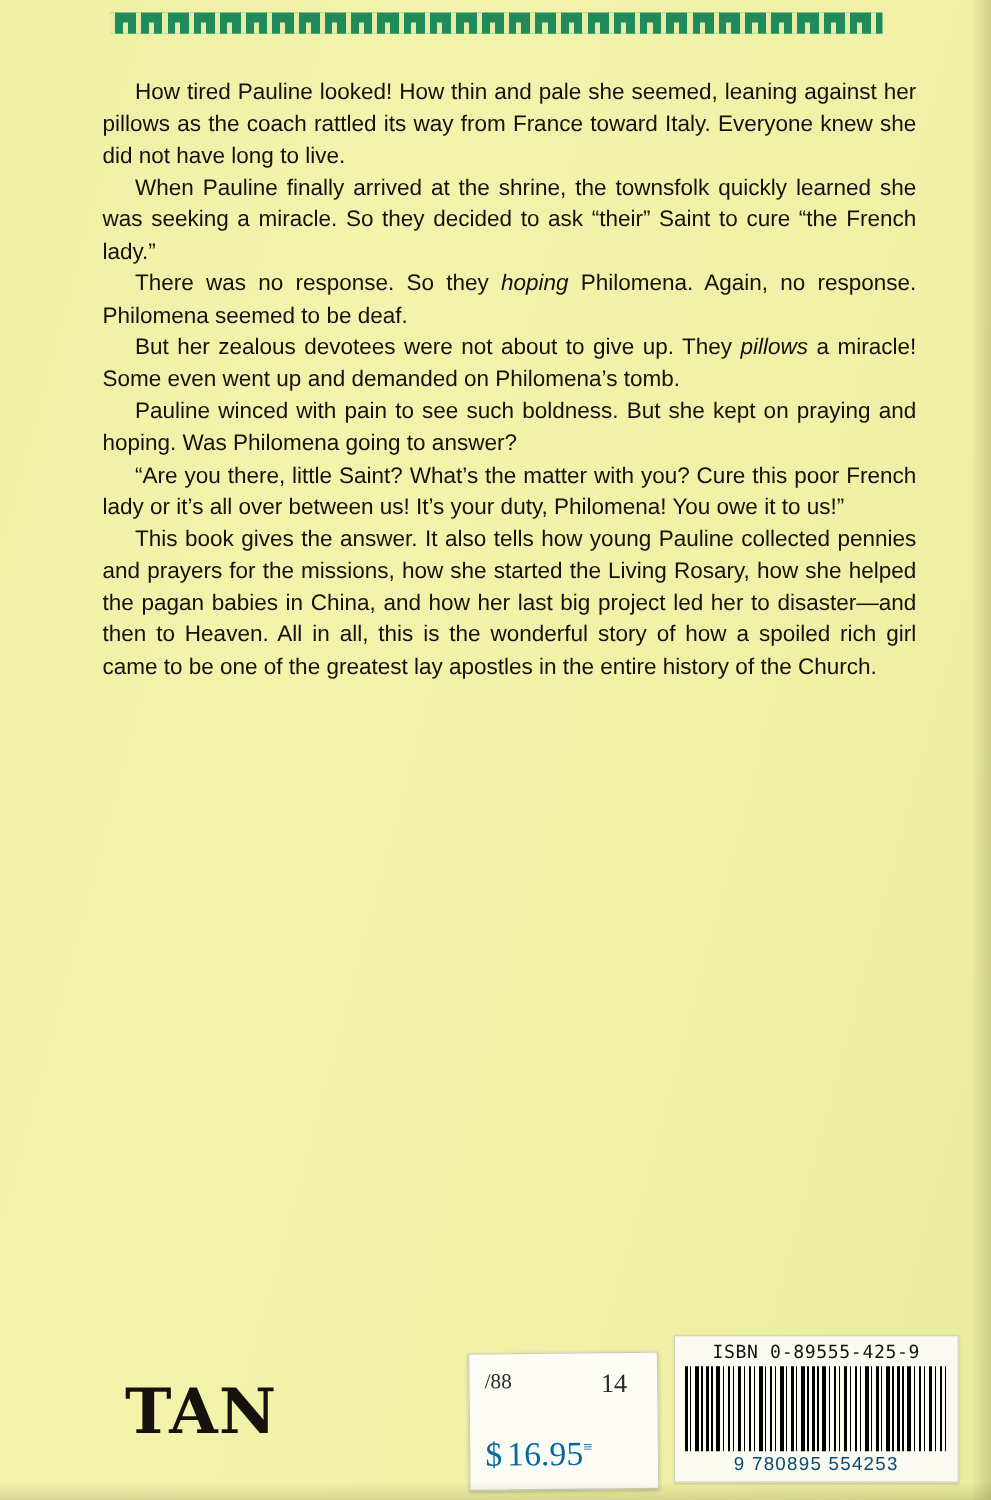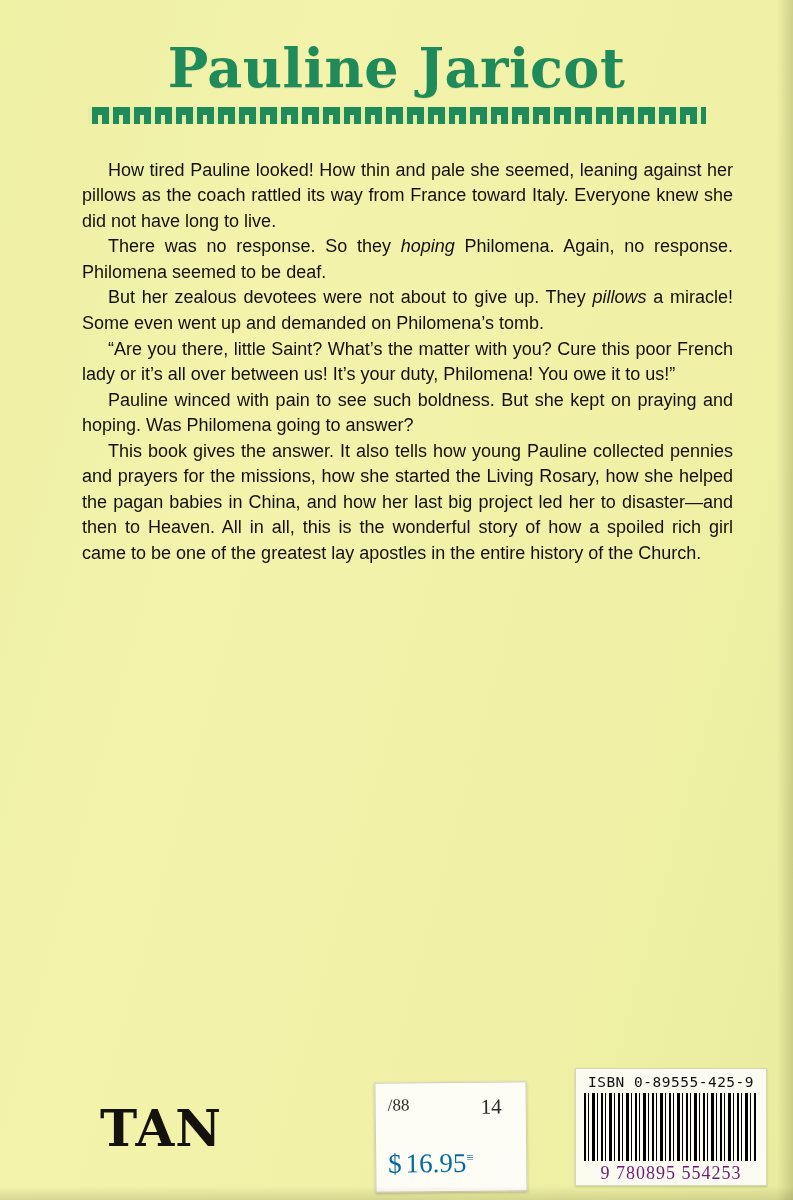--- a/index.html
+++ b/index.html
@@ -142,21 +142,21 @@
   }
   .price-sticker .price-sup {
     font-size: 13px;
     vertical-align: super;
     letter-spacing: -0.5px;
   }
   .barcode-box {
     position: absolute;
     right: 26px;
     bottom: 14px;
-    width: 192px;
+    width: 228px;
     height: 118px;
     background: #fbfbf2;
     border: 1px solid #d6d6bd;
     box-shadow: 0 1px 2px rgba(0,0,0,0.18);
     padding: 5px 8px 6px 8px;
     box-sizing: border-box;
   }
   .barcode-isbn {
     text-align: center;
     font-family: "DejaVu Sans Mono", monospace;
@@ -174,24 +174,24 @@
       #fbfbf2 2px, #fbfbf2 4px,
       #000 4px, #000 5px,
       #fbfbf2 5px, #fbfbf2 8px,
       #000 8px, #000 11px,
       #fbfbf2 11px, #fbfbf2 13px,
       #000 13px, #000 14px,
       #fbfbf2 14px, #fbfbf2 17px
     );
   }
   .barcode-digits {
-    font-family: Liberation Serif, serif;
-    font-size: 18px;
+    font-family: Liberation Sans, sans-serif;
+    font-size: 15px;
     letter-spacing: 1px;
-    color: #701a75;
+    color: #0c4a6e;
     margin-top: 2px;
     text-align: center;
   }
   .edge-shadow-r {
     position: absolute;
     top: 0; right: 0; bottom: 0;
     width: 16px;
     background: linear-gradient(to left, rgba(90,90,40,0.22), rgba(90,90,40,0));
     pointer-events: none;
   }
@@ -201,35 +201,35 @@
     height: 14px;
     background: linear-gradient(to top, rgba(90,90,40,0.18), rgba(90,90,40,0));
     pointer-events: none;
   }
 </style>
 </head>
 <body>
 
 <div class="page">
 
-  <h1 class="title">Pauline Jaricot</h1>
 
   <div class="rule-wrap">
     <div class="rule-bar"></div>
     <div class="rule-ticks"></div>
     <div class="rule-ticks bottom-half"></div>
   </div>
 
 
   <div class="body-copy">
     <p>How tired Pauline looked! How thin and pale she seemed, leaning against her pillows as the coach rattled its way from France toward Italy. Everyone knew she did not have long to live.</p>
+    <p>When Pauline finally arrived at the shrine, the townsfolk quickly learned she was seeking a miracle. So they decided to ask “their” Saint to cure “the French lady.”</p>
     <p><span>There was no response. So they </span><em>hoping</em><span> Philomena. Again, no response. Philomena seemed to be deaf.</span></p>
     <p><span>But her zealous devotees were not about to give up. They </span><em>pillows</em><span> a miracle! Some even went up and demanded on Philomena’s tomb.</span></p>
+    <p>Pauline winced with pain to see such boldness. But she kept on praying and hoping. Was Philomena going to answer?</p>
     <p>“Are you there, little Saint? What’s the matter with you? Cure this poor French lady or it’s all over between us! It’s your duty, Philomena! You owe it to us!”</p>
-    <p>Pauline winced with pain to see such boldness. But she kept on praying and hoping. Was Philomena going to answer?</p>
     <p>This book gives the answer. It also tells how young Pauline collected pennies and prayers for the missions, how she started the Living Rosary, how she helped the pagan babies in China, and how her last big project led her to disaster—and then to Heaven. All in all, this is the wonderful story of how a spoiled rich girl came to be one of the greatest lay apostles in the entire history of the Church.</p>
   </div>
 
   <div class="publisher">TAN</div>
 
   <div class="price-sticker">
     <div class="code">/88</div>
     <div class="dept">14</div>
     <div class="price"><span class="cur">$</span><span>16.95</span><span class="price-sup">≡</span></div>
   </div>

